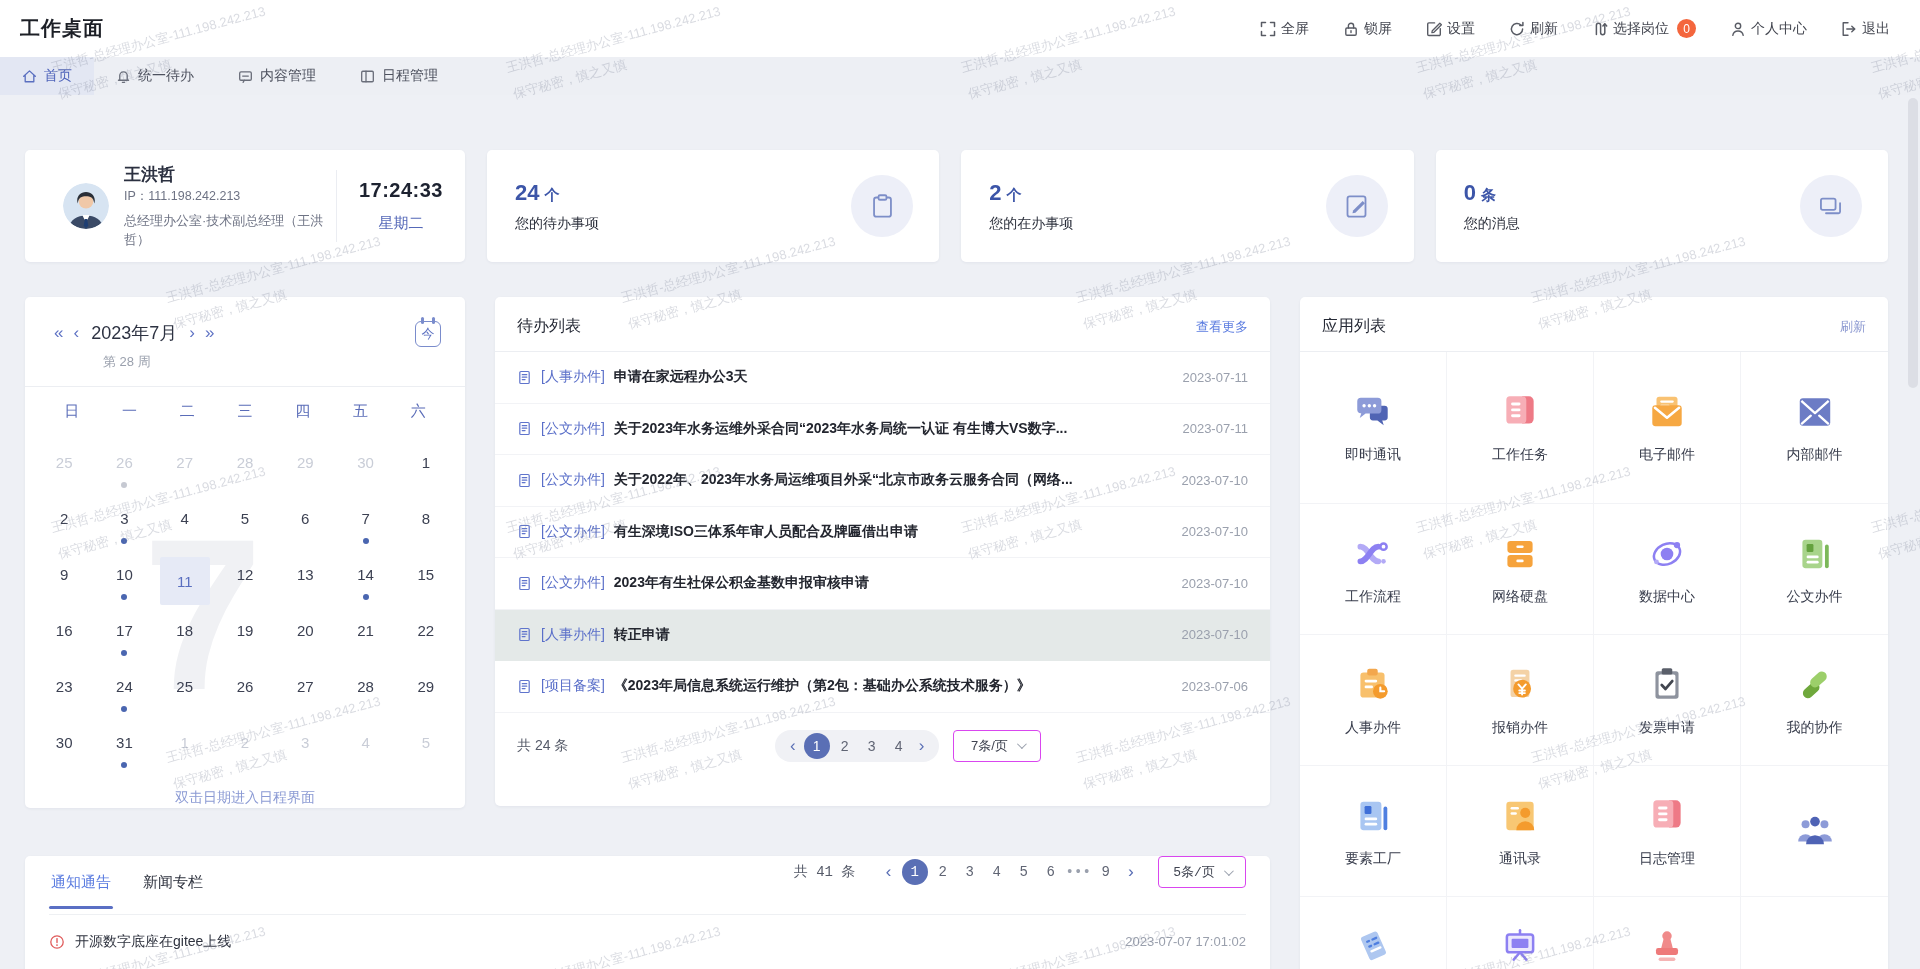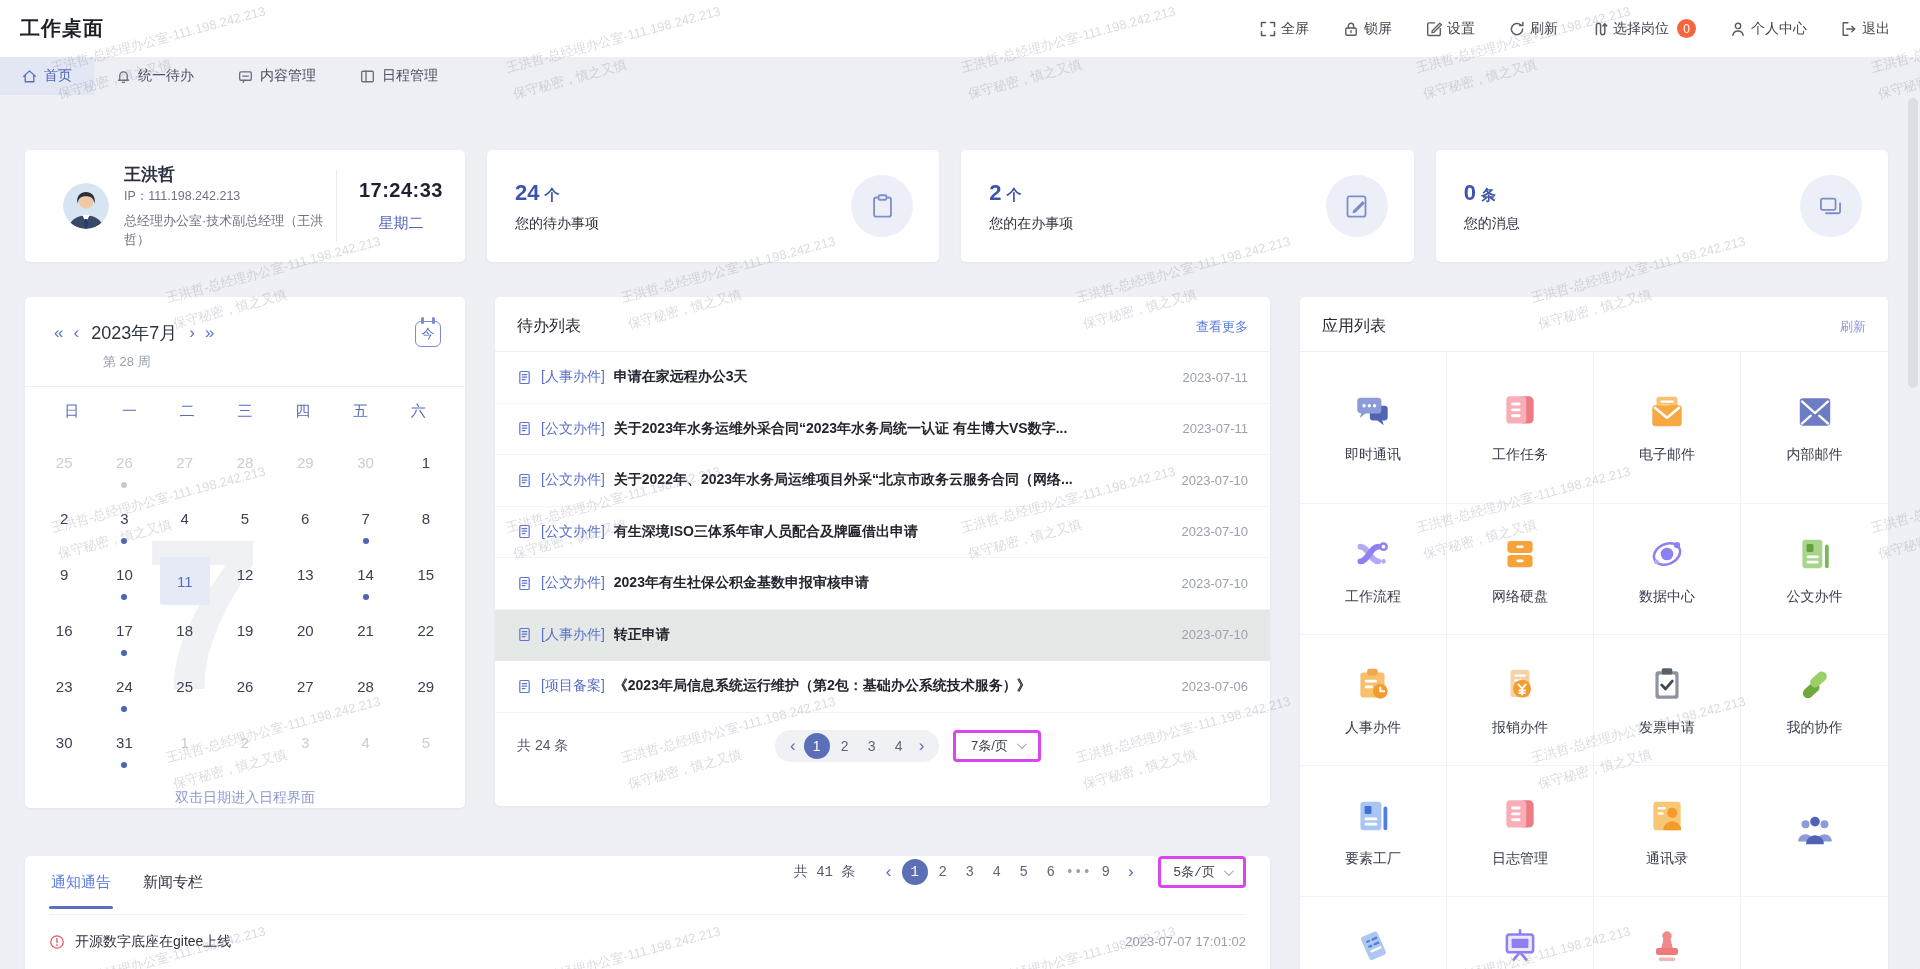--- a/index.html
+++ b/index.html
@@ -94,21 +94,21 @@
   .todo-date { font-size: 13px; color: #9aa0ad; flex: none; margin-left: 14px; }
   .todo-footer { display: flex; align-items: center; padding: 17px 22px 0; }
   .total { font-size: 14px; color: #555a68; }
   .pager-wrap { margin: 0 auto; display: flex; align-items: center; gap: 14px; }
   .pager-pill { background: #f0f1f5; border-radius: 16px; height: 32px; display: flex; align-items: center; padding: 0 10px; gap: 3px; }
   .pg-arrow { color: #5a6fb5; font-size: 17px; padding: 0 5px; cursor: pointer; line-height: 1; }
   .pg-num { min-width: 24px; height: 24px; display: flex; align-items: center; justify-content: center;
             font-size: 14px; color: #606574; cursor: pointer; border-radius: 50%; }
   .pg-num.active { background: #5a6fb5; color: #fff; min-width: 26px; height: 26px; }
   .pg-num.dots { color: #9aa0ad; cursor: default; }
-  .page-size { width: 88px; height: 32px; border: 3px solid #d946ef; border-radius: 4px; background: #fff;
+  .page-size { width: 88px; height: 32px; border: 1px solid #d946ef; border-radius: 4px; background: #fff;
                display: flex; align-items: center; justify-content: center; gap: 9px; font-size: 13px; color: #3f4350; cursor: pointer; }
   .chev { width: 7px; height: 7px; border-right: 1.4px solid #9aa0ad; border-bottom: 1.4px solid #9aa0ad;
           transform: rotate(45deg) translateY(-2px); }
   
   .apps-panel { position: absolute; right: 0; top: 0; width: 588px; height: 700px; overflow: hidden; }
   .apps-grid { display: grid; grid-template-columns: repeat(4,1fr); }
   .app-cell { height: 131px; display: flex; flex-direction: column; align-items: center; justify-content: center;
               gap: 13px; border-right: 1px solid #f2f3f6; border-bottom: 1px solid #f2f3f6; cursor: pointer; }
   .app-cell:nth-child(4n) { border-right: none; }
   .app-cell:nth-child(-n+4) { height: 152px; }
@@ -739,40 +739,40 @@
                 <rect x="12" y="21.5" width="12" height="2.6" rx="1.3" fill="#fff"></rect>
                 <rect x="12" y="26.5" width="12" height="2.6" rx="1.3" fill="#fff"></rect>
                 <rect x="30" y="11" width="3.6" height="22.5" rx="1.8" fill="#4f7fe0"></rect>
               </svg>
             </span>
             <span class="app-label">要素工厂</span>
           </div>
           <div class="app-cell">
             <span class="app-icon icon">
               <svg viewBox="0 0 40 40">
+                <rect x="7" y="6.5" width="26" height="27" rx="3" fill="#f8c773"></rect>
+                <rect x="11" y="11.5" width="8" height="2.4" rx="1.2" fill="#fff"></rect>
+                <rect x="11" y="16.5" width="6" height="2.4" rx="1.2" fill="#fff"></rect>
+                <circle cx="25" cy="17" r="4.8" fill="#f49b2d"></circle>
+                <path d="M16.5 33.5a8.5 8.5 0 0 1 17 0z" fill="#f49b2d"></path>
+              </svg>
+            </span>
+            <span class="app-label">通讯录</span>
+          </div>
+          <div class="app-cell">
+            <span class="app-icon icon">
+              <svg viewBox="0 0 40 40">
                 <path d="M22 5h6.5A4.5 4.5 0 0 1 33 9.5v17a4.5 4.5 0 0 1-4.5 4.5H22z" fill="#ee7a86"></path>
                 <rect x="7" y="5" width="19" height="26" rx="3.5" fill="#f7aeb6"></rect>
                 <rect x="11.5" y="11" width="9" height="2.8" rx="1.4" fill="#fff"></rect>
                 <rect x="11.5" y="16.6" width="9" height="2.8" rx="1.4" fill="#fff"></rect>
                 <rect x="11.5" y="22.2" width="9" height="2.8" rx="1.4" fill="#fff"></rect>
               </svg>
             </span>
             <span class="app-label">日志管理</span>
-          </div>
-          <div class="app-cell">
-            <span class="app-icon icon">
-              <svg viewBox="0 0 40 40">
-                <rect x="7" y="6.5" width="26" height="27" rx="3" fill="#f8c773"></rect>
-                <rect x="11" y="11.5" width="8" height="2.4" rx="1.2" fill="#fff"></rect>
-                <rect x="11" y="16.5" width="6" height="2.4" rx="1.2" fill="#fff"></rect>
-                <circle cx="25" cy="17" r="4.8" fill="#f49b2d"></circle>
-                <path d="M16.5 33.5a8.5 8.5 0 0 1 17 0z" fill="#f49b2d"></path>
-              </svg>
-            </span>
-            <span class="app-label">通讯录</span>
           </div>
           <div class="app-cell">
             <span class="app-icon icon">
               <svg viewBox="0 0 40 40">
                 <circle cx="11" cy="13.5" r="3.8" fill="#8d9bd8"></circle>
                 <circle cx="29" cy="13.5" r="3.8" fill="#8d9bd8"></circle>
                 <path d="M4 30a7 7 0 0 1 14 0z" fill="#8d9bd8"></path>
                 <path d="M22 30a7 7 0 0 1 14 0z" fill="#8d9bd8"></path>
                 <circle cx="20" cy="11" r="4.6" fill="#4f63b5"></circle>
                 <path d="M11.5 32.5a8.5 8.5 0 0 1 17 0z" fill="#4f63b5"></path>

